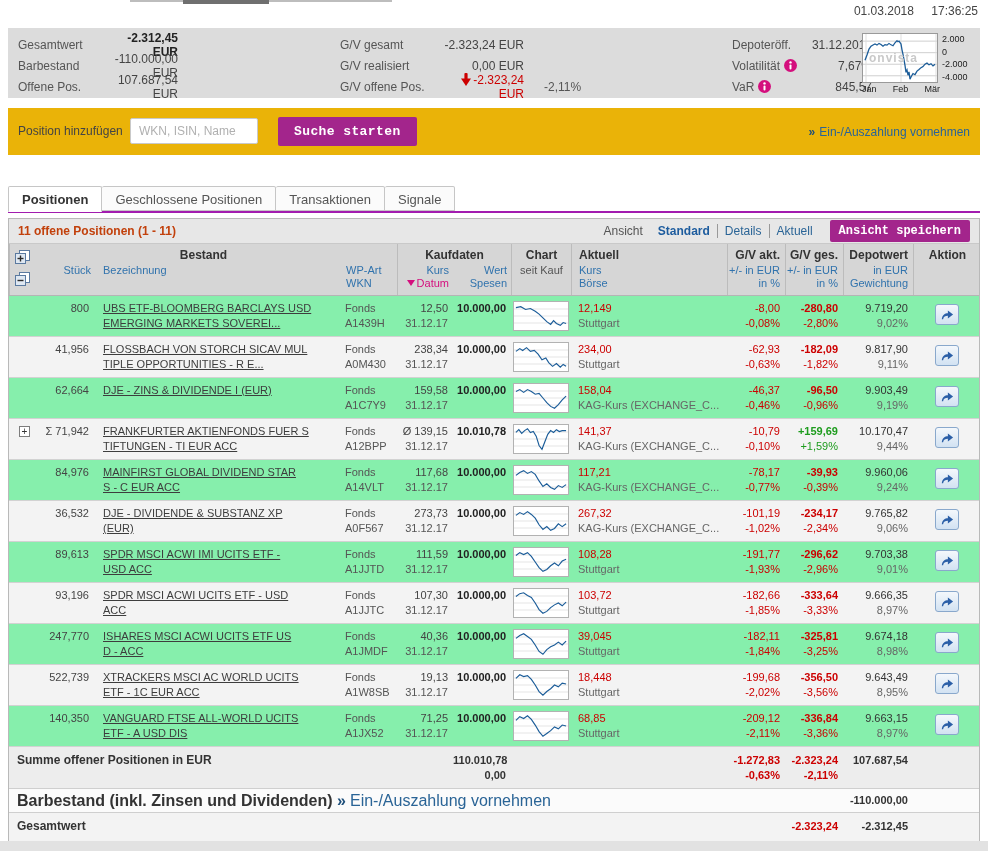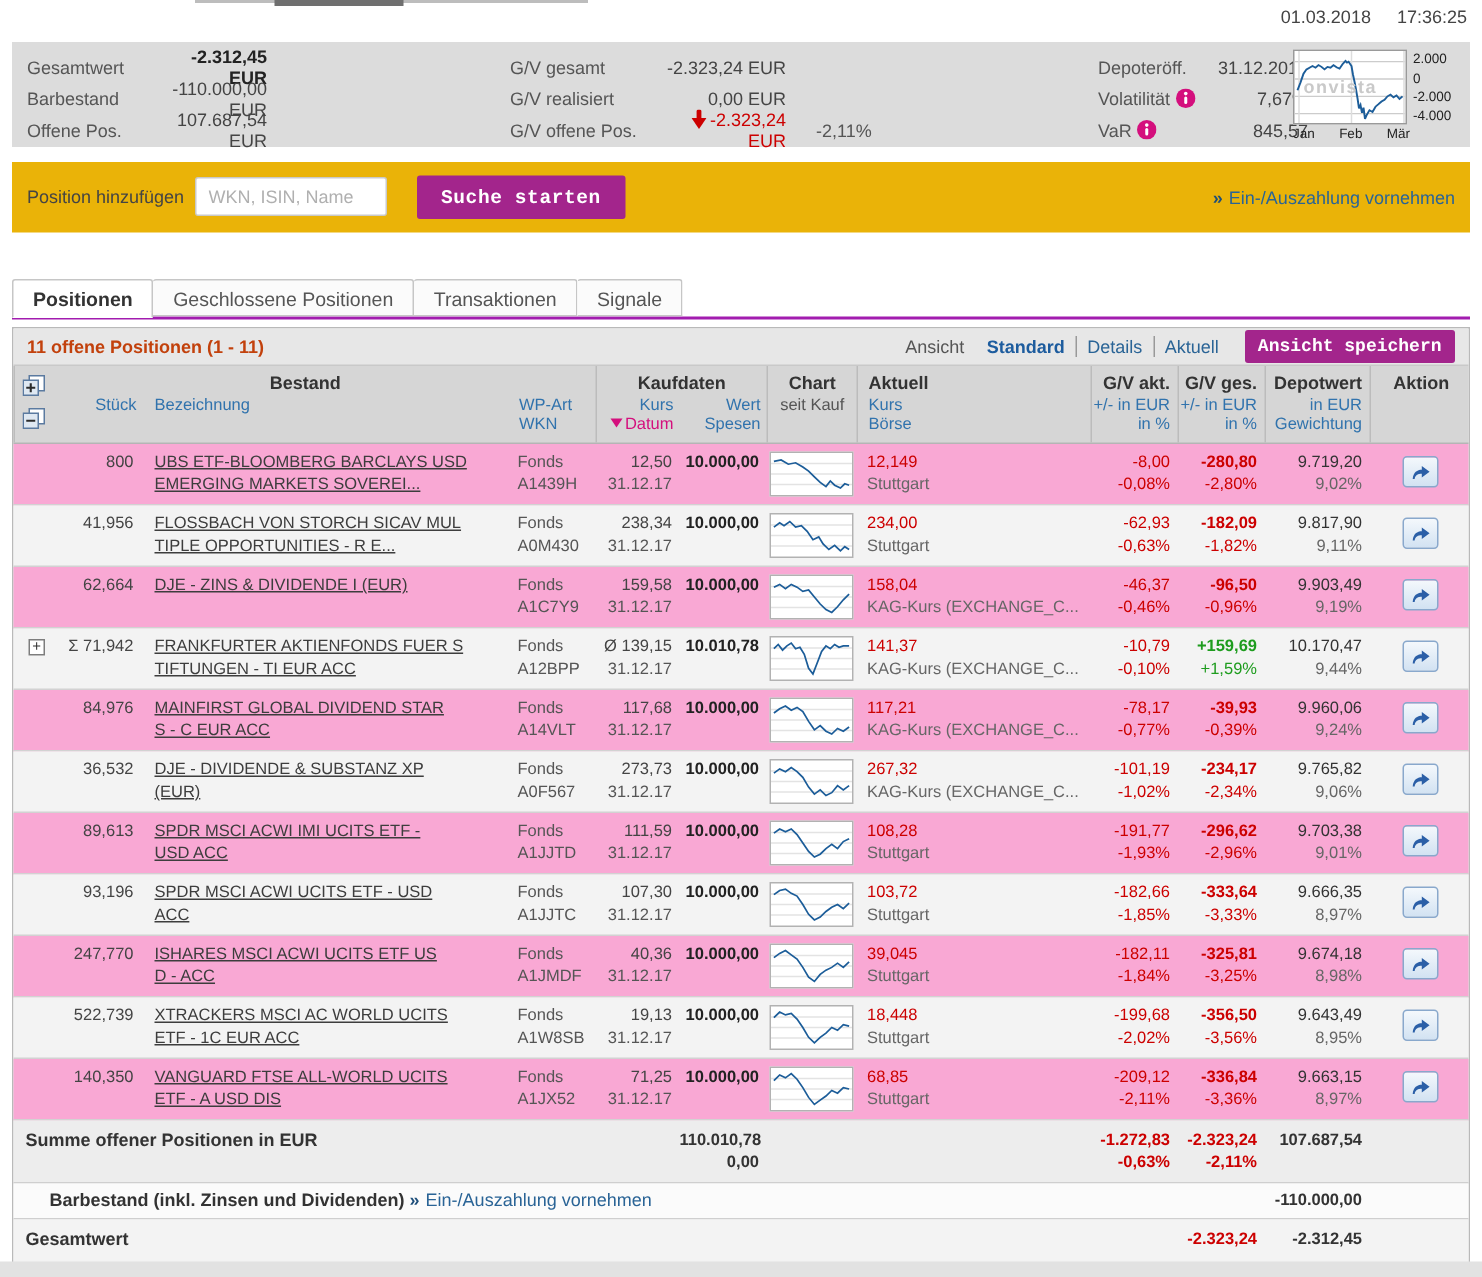--- a/index.html
+++ b/index.html
@@ -82,21 +82,21 @@
   .tr { text-align:right; padding-right:5px; }
   .tl { text-align:left; padding-left:7px; }
   .tc { text-align:center; }
   .muted2 { color:#555; }
   .sort-tri { display:inline-block; width:0; height:0; border-left:4px solid transparent; border-right:4px solid transparent; border-top:6px solid #d40f7d; margin-right:2px; vertical-align:1px; }
   .pink-link { color:#d40f7d !important; }
   .exp-icons { position:absolute; left:6px; top:6px; }
   .exp-icons svg { display:block; margin-bottom:7px; cursor:pointer; }
 
   
-  .trow { border-bottom:1px solid #d2d2d2; padding:5px 0; background:#f9a8d4; font-size:11px; line-height:15px; }
+  .trow { border-bottom:1px solid #d2d2d2; padding:5px 0; background:#86efac; font-size:11px; line-height:15px; }
   .trow:nth-child(even) { background:#f3f3f3; }
   .c-stueck { text-align:right; padding-right:6px; color:#444; }
   .c-name { padding-left:8px; }
   .c-name a { color:#3d3d3d; text-decoration:underline; cursor:pointer; }
   .c-wp { color:#555; }
   .c-kurs { text-align:right; padding-right:5px; color:#444; }
   .c-kurs .muted { color:#555; }
   .c-wert { text-align:right; padding-right:5px; font-weight:bold; color:#222; }
   .c-chart { display:flex; justify-content:center; }
   .spark { width:56px; height:30px; background:#fff; border:1px solid #b2b2b2; }
@@ -108,21 +108,21 @@
   .c-aktion { display:flex; justify-content:center; }
   .expander-box { display:inline-block; width:11px; height:11px; margin:2px 0 0 10px; border:1px solid #7d7d7d; background:#fff; color:#333; font-size:10px; line-height:9px; text-align:center; cursor:pointer; }
   .action-btn { width:24px; height:21px; margin-top:3px; border:1px solid #89a8cc; border-radius:3px; background:linear-gradient(#f4f8fc,#d2e2f2); cursor:pointer; display:flex; align-items:center; justify-content:center; padding:0; }
 
   
   .frow { font-size:11px; line-height:15px; }
   .frow-sum { background:#ededed; border-bottom:1px solid #cfcfcf; padding:6px 0 5px; }
   .frow-sum .flabel { grid-column:1/5; font-size:12px; font-weight:bold; color:#333; padding-left:8px; }
   .fnum { text-align:right; padding-right:5px; font-weight:bold; }
   .frow-bar { background:#fbfbfb; border-bottom:1px solid #cfcfcf; padding:4px 0; }
-  .frow-bar .flabel { grid-column:1/11; font-size:12px; padding-left:8px;margin-left:16px; }
+  .frow-bar .flabel { grid-column:1/11; font-size:16px; padding-left:8px; }
   .frow-bar .flabel b { color:#333; }
   .frow-total { background:#f3f3f3; padding:6px 0 9px; }
   .frow-total .flabel { grid-column:1/10; font-size:12px; font-weight:bold; color:#333; padding-left:8px; }
 
   .bottom-strip { position:absolute; bottom:0; left:0; width:988px; height:10px; background:#e2e2e2; }
 </style>
 </head>
 <body>
 
 <div class="top-frag"></div>

